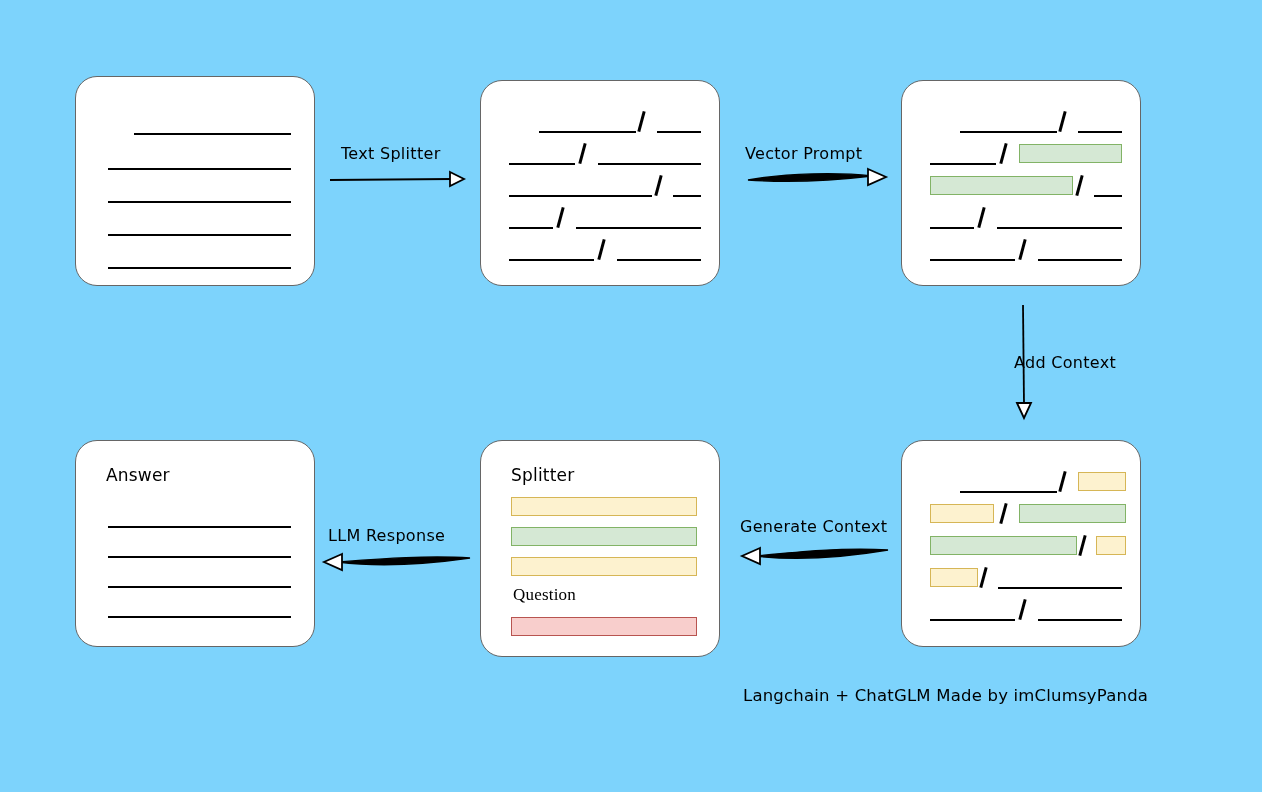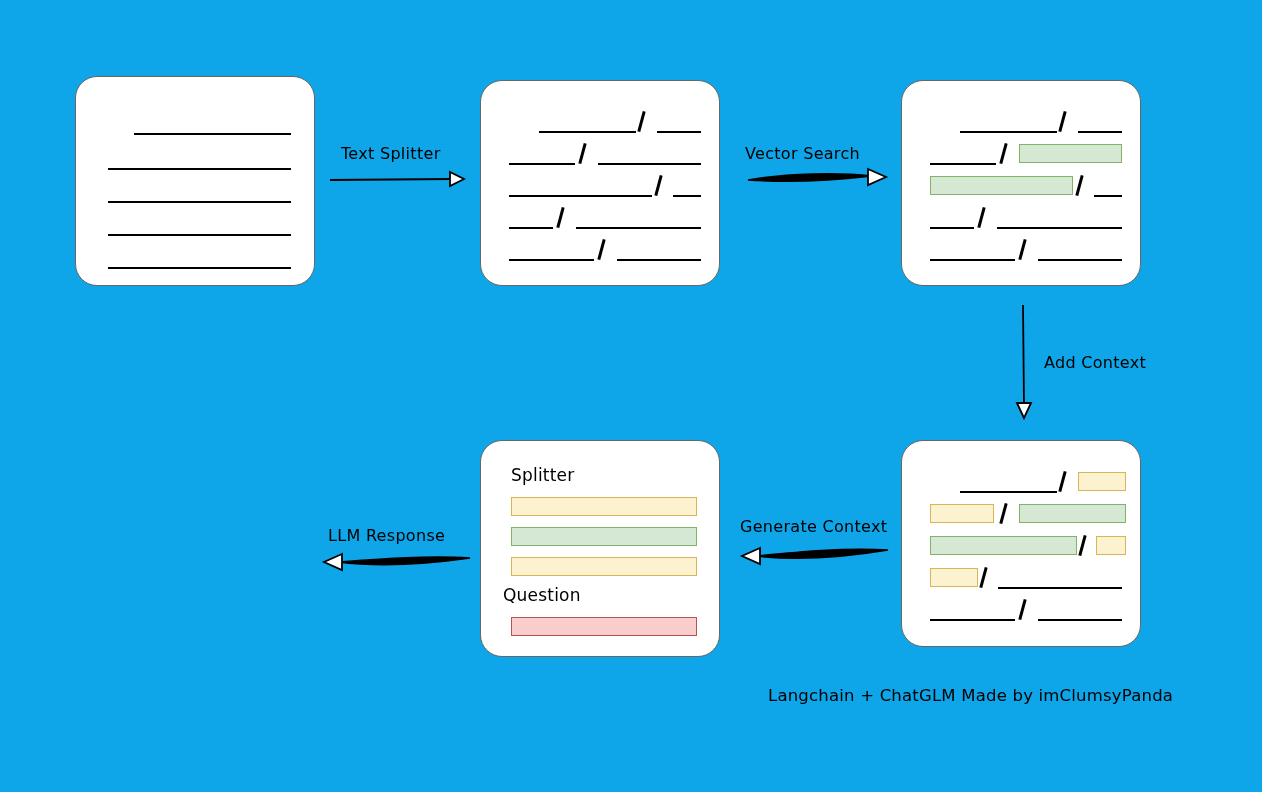--- a/index.html
+++ b/index.html
@@ -7,21 +7,21 @@
     padding: 0;
     background: #ffffff;
   }
   body {
     font-family: "DejaVu Sans", sans-serif;
   }
   #canvas {
     position: relative;
     width: 1262px;
     height: 792px;
-    background: #0ea5e9;
+    background: #7dd3fc;
     overflow: hidden;
   }
   .doc-box {
     position: absolute;
     border: 1.4px solid #666666;
     border-radius: 22px;
     background: #ffffff;
     box-sizing: border-box;
   }
   .row {
@@ -126,21 +126,21 @@
       <div class="slash" style="left:78px;"></div>
       <div class="seg plain" style="left:95px; width:125px;"></div>
     </div>
     <div class="row" style="left:0; top:158px; width:240px;">
       <div class="seg plain" style="left:28px; width:85px;"></div>
       <div class="slash" style="left:119px;"></div>
       <div class="seg plain" style="left:136px; width:84px;"></div>
     </div>
   </div>
 
-  <div class="arrow-label" style="left:745px; top:144px;">Vector Search</div>
+  <div class="arrow-label" style="left:745px; top:144px;">Vector Prompt</div>
   <svg class="arrow" style="left:748px; top:166px;" width="145" height="24" viewBox="0 0 145 24">
     <path d="M0,14 C40,7 90,6 124,10 C90,14 42,17 0,14 Z" stroke="#000" stroke-width="1.4" fill="#000"></path>
     <path d="M120,3 L138,11 L120,19 Z" stroke="#000" stroke-width="1.8" fill="#ffffff"></path>
   </svg>
 
   <div class="doc-box" style="left:901px; top:80px; width:240px; height:206px;">
     <div class="row" style="left:0; top:30px; width:240px;">
       <div class="seg plain" style="left:58px; width:97px;"></div>
       <div class="slash" style="left:159px;"></div>
       <div class="seg plain" style="left:176px; width:44px;"></div>
@@ -160,45 +160,60 @@
       <div class="slash" style="left:78px;"></div>
       <div class="seg plain" style="left:95px; width:125px;"></div>
     </div>
     <div class="row" style="left:0; top:158px; width:240px;">
       <div class="seg plain" style="left:28px; width:85px;"></div>
       <div class="slash" style="left:119px;"></div>
       <div class="seg plain" style="left:136px; width:84px;"></div>
     </div>
   </div>
 
-  <div class="arrow-label" style="left:1044px; top:353px;">Add Context</div>
+  <div class="arrow-label" style="left:1014px; top:353px;">Add Context</div>
   <svg class="arrow" style="left:1012px; top:305px;" width="26" height="115" viewBox="0 0 26 115">
     <path d="M11,0 L12,100" stroke="#000" stroke-width="1.8" fill="none"></path>
     <path d="M5,98 L12,113 L19,98 Z" stroke="#000" stroke-width="1.8" fill="#ffffff"></path>
   </svg>
 
+  <div class="doc-box" style="left:75px; top:440px; width:240px; height:207px;">
+    <div class="boxlabel" style="left:30px; top:24px;">Answer</div>
+    <div class="row" style="left:0; top:65px; width:240px;">
+      <div class="seg plain" style="left:32px; width:183px;"></div>
+    </div>
+    <div class="row" style="left:0; top:95px; width:240px;">
+      <div class="seg plain" style="left:32px; width:183px;"></div>
+    </div>
+    <div class="row" style="left:0; top:125px; width:240px;">
+      <div class="seg plain" style="left:32px; width:183px;"></div>
+    </div>
+    <div class="row" style="left:0; top:155px; width:240px;">
+      <div class="seg plain" style="left:32px; width:183px;"></div>
+    </div>
+  </div>
 
   <div class="arrow-label" style="left:328px; top:526px;">LLM Response</div>
   <svg class="arrow" style="left:318px; top:548px;" width="152" height="24" viewBox="0 0 152 24">
     <path d="M152,10 C110,16 60,19 20,14 C60,11 110,7 152,10 Z" stroke="#000" stroke-width="1.4" fill="#000"></path>
     <path d="M24,6 L6,14 L24,22 Z" stroke="#000" stroke-width="1.8" fill="#ffffff"></path>
   </svg>
 
   <div class="doc-box" style="left:480px; top:440px; width:240px; height:217px;">
     <div class="boxlabel" style="left:30px; top:24px;">Splitter</div>
     <div class="row" style="left:0; top:55px; width:240px;">
       <div class="seg fill" style="left:30px; width:186px; background:#fdf2cf; border-color:#d6b656;"></div>
     </div>
     <div class="row" style="left:0; top:85px; width:240px;">
       <div class="seg fill" style="left:30px; width:186px; background:#d5e8d4; border-color:#82b366;"></div>
     </div>
     <div class="row" style="left:0; top:115px; width:240px;">
       <div class="seg fill" style="left:30px; width:186px; background:#fdf2cf; border-color:#d6b656;"></div>
     </div>
-    <div class="boxlabel" style="left:22px; top:144px;">Question</div>
+    <div class="boxlabel" style="left:32px; top:144px;font-family:Liberation Serif, serif;">Question</div>
     <div class="row" style="left:0; top:175px; width:240px;">
       <div class="seg fill" style="left:30px; width:186px; background:#f8cecc; border-color:#b85450;"></div>
     </div>
   </div>
 
   <div class="arrow-label" style="left:740px; top:517px;">Generate Context</div>
   <svg class="arrow" style="left:736px; top:542px;" width="152" height="24" viewBox="0 0 152 24">
     <path d="M152,8 C110,15 60,19 20,14 C60,10 110,5 152,8 Z" stroke="#000" stroke-width="1.4" fill="#000"></path>
     <path d="M24,6 L6,14 L24,22 Z" stroke="#000" stroke-width="1.8" fill="#ffffff"></path>
   </svg>
@@ -224,15 +239,15 @@
       <div class="slash" style="left:80px;"></div>
       <div class="seg plain" style="left:96px; width:124px;"></div>
     </div>
     <div class="row" style="left:0; top:158px; width:240px;">
       <div class="seg plain" style="left:28px; width:85px;"></div>
       <div class="slash" style="left:119px;"></div>
       <div class="seg plain" style="left:136px; width:84px;"></div>
     </div>
   </div>
 
-  <div class="footer" style="left:768px; top:686px;">Langchain + ChatGLM Made by imClumsyPanda</div>
+  <div class="footer" style="left:743px; top:686px;">Langchain + ChatGLM Made by imClumsyPanda</div>
 
 </div>
 
 </body></html>

